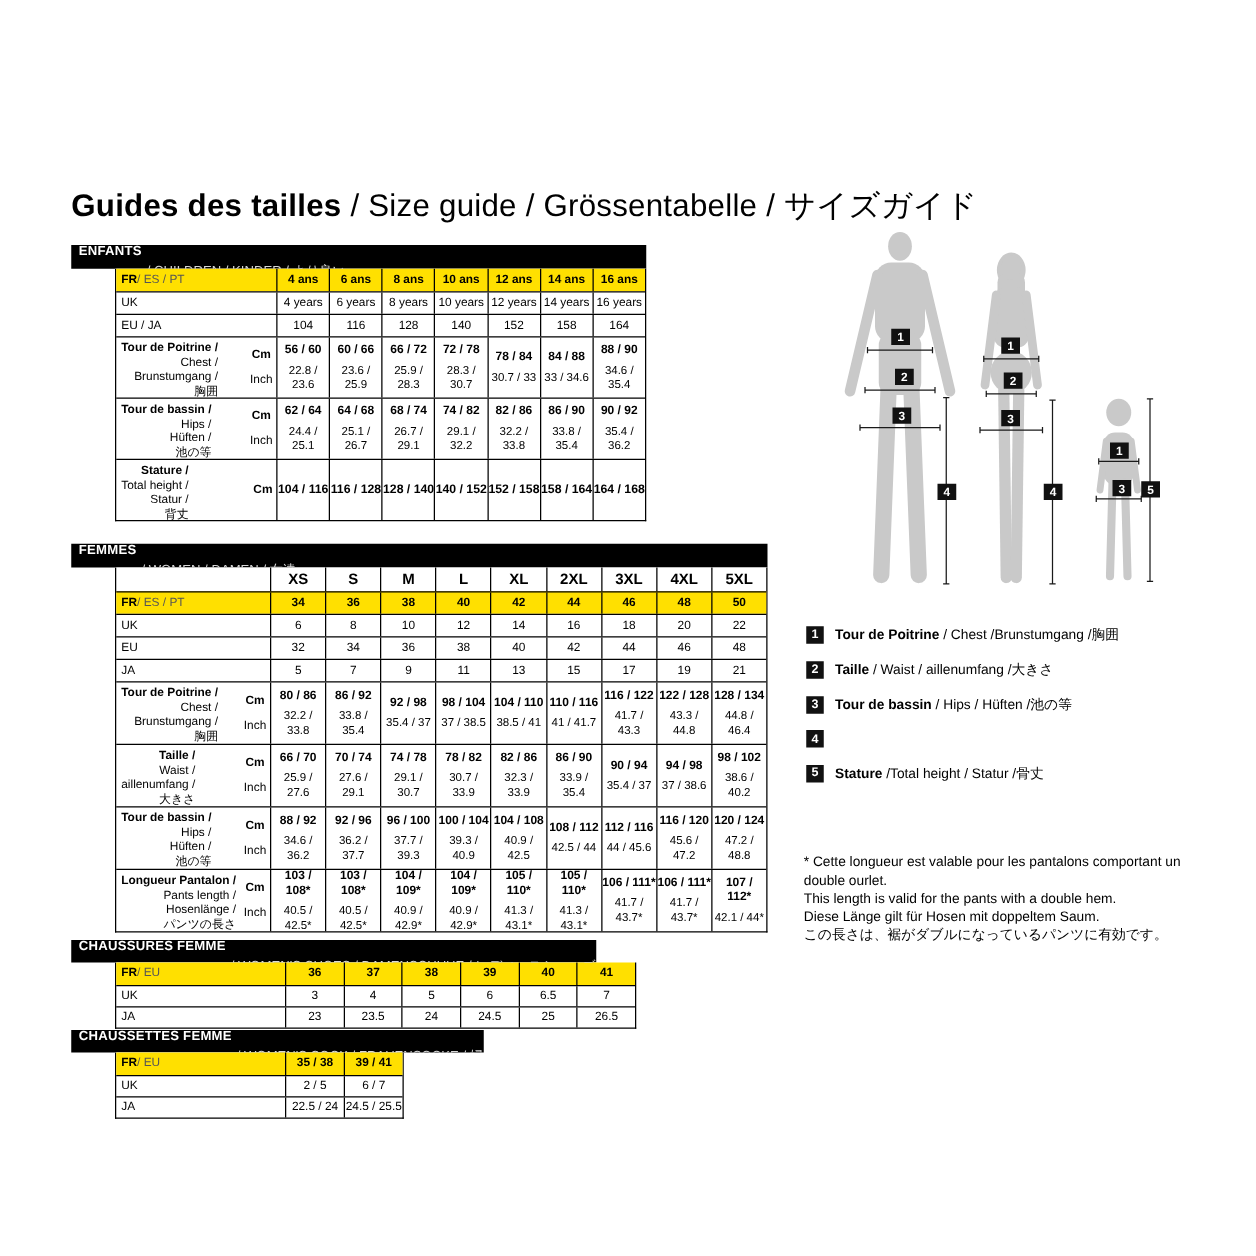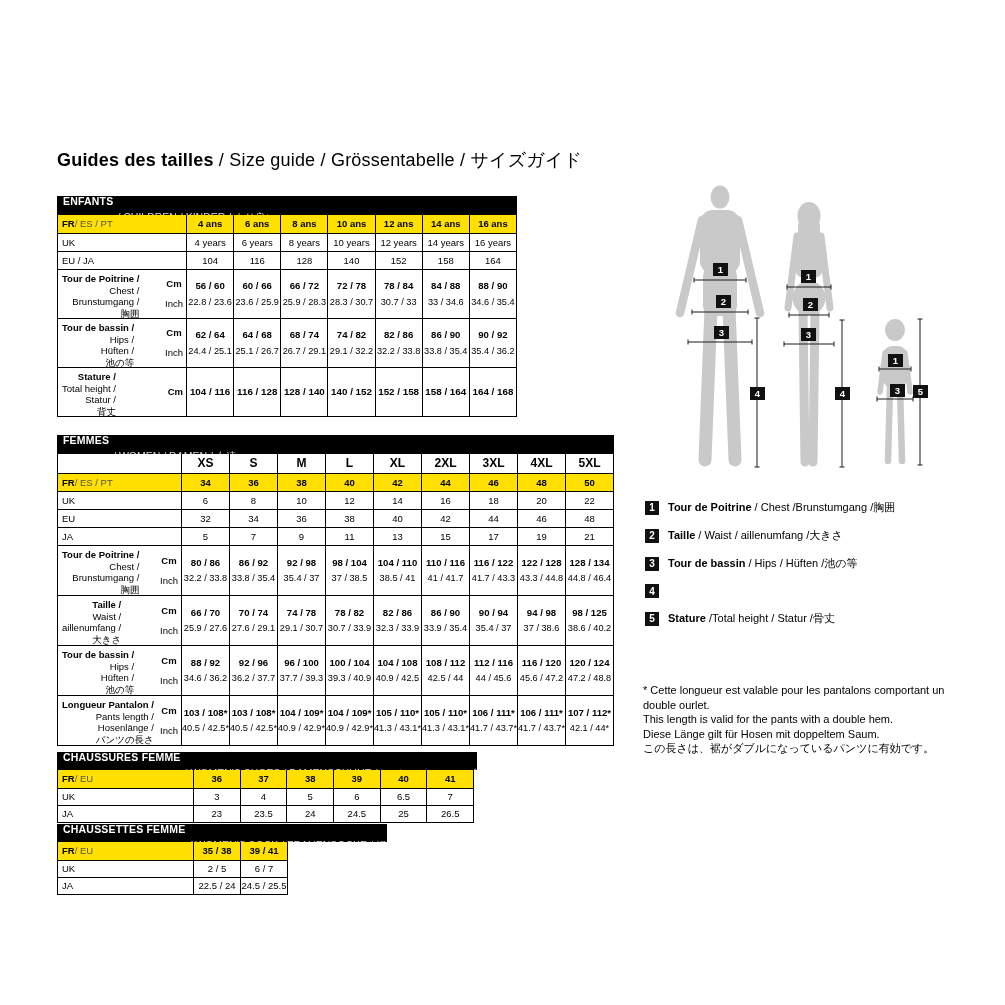--- a/index.html
+++ b/index.html
@@ -1,29 +1,29 @@
 <!DOCTYPE html>
 <html><head>
 <meta charset="utf-8">
 <style>
   html,body{margin:0;padding:0;background:#fff;}
   .page{position:relative;width:1005px;height:1005px;background:#fff;overflow:hidden;
         font-family:"Liberation Sans","DejaVu Sans",sans-serif;color:#000;}
 
   
-  .title{position:absolute;left:57px;top:148px;font-size:18px;letter-spacing:.2px;white-space:nowrap;}
+  .title{position:absolute;left:57px;top:148px;font-size:25px;letter-spacing:.2px;white-space:nowrap;}
   .title .b{font-weight:bold;}
 
   
   .t{position:absolute;font-size:9.5px;line-height:11.5px;}
   .bar{height:19px;box-sizing:border-box;background:#000;color:#fff;display:flex;
        padding:0 6px;gap:4px;font-size:10.5px;white-space:nowrap;overflow:hidden;}
   .bar .b{font-weight:bold;letter-spacing:.2px;}
   .bar .dim{color:#d8d8d8;font-weight:normal;margin-top:16px;}
-  .tbody{border:1.5px solid #000;border-top:none;box-sizing:border-box;background:#fff;}
+  .tbody{border:1.5px solid #000;border-top:none;box-sizing:border-box;background:#fff;margin-left:35px;}
   .trow{display:flex;align-items:stretch;box-sizing:border-box;}
   .trow + .trow{border-top:1px solid #000;}
   .lblcell{box-sizing:border-box;padding:2px 4px;display:flex;align-items:center;flex:0 0 auto;}
   .cells{display:flex;flex:1;min-width:0;}
   .cells .cell{flex:1;border-left:1px solid #000;display:flex;flex-direction:column;align-items:center;
                justify-content:center;text-align:center;box-sizing:border-box;padding:1px 0;min-width:0;}
   .yellow{background:#ffe000;}
   .b{font-weight:bold;}
   .dim2{color:#555;text-align:right;}
   .h18{height:18px;}.h19{height:19px;}.h17{height:17px;}.h49{height:49px;}.h50{height:50px;}
@@ -407,21 +407,21 @@
             </div>
             <div class="cell pair">
               <span class="cm">90 / 94</span>
               <span class="in">35.4 / 37</span>
             </div>
             <div class="cell pair">
               <span class="cm">94 / 98</span>
               <span class="in">37 / 38.6</span>
             </div>
             <div class="cell pair">
-              <span class="cm">98 / 125</span>
+              <span class="cm">98 / 102</span>
               <span class="in">38.6 / 40.2</span>
             </div>
           </div>
       </div>
       <div class="trow h50">
         <div class="lblcell mwrap">
           <div class="mtext">
               <span class="b">Tour de bassin /</span>
               <span class="rest">Hips /
 Hüften /

